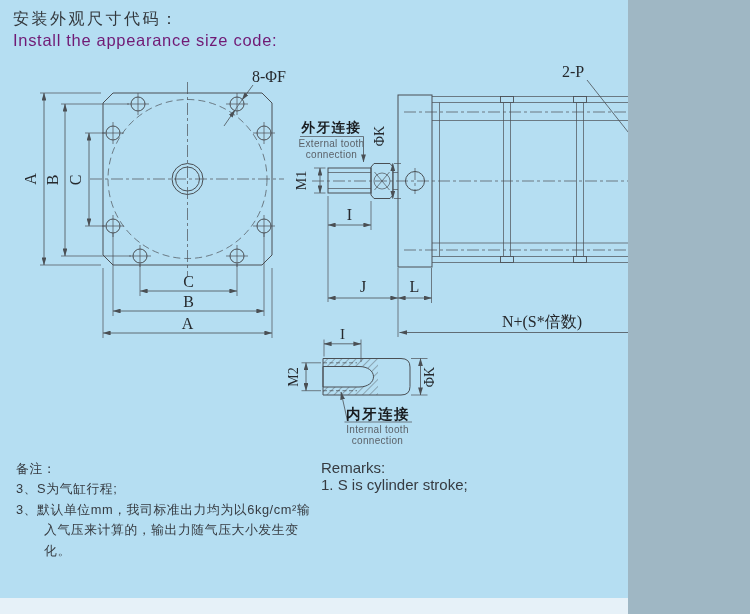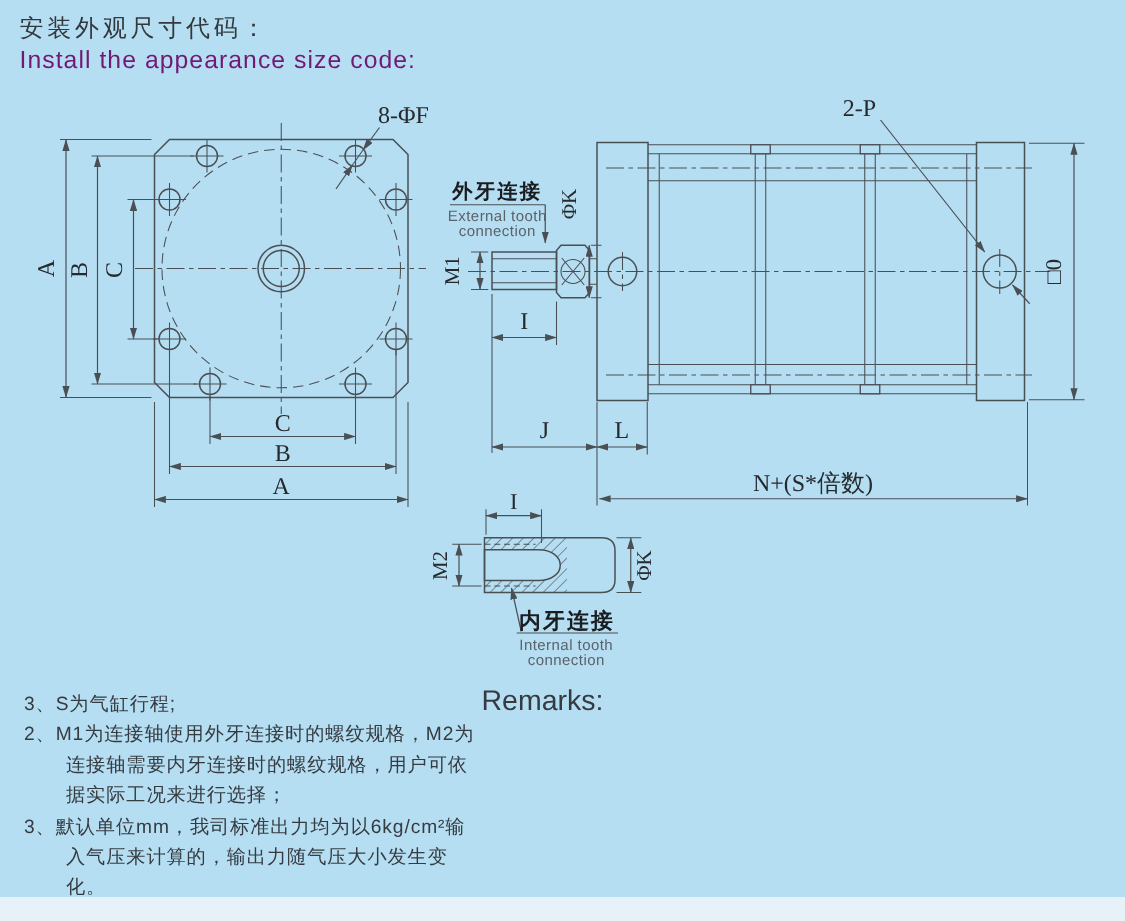--- a/index.html
+++ b/index.html
@@ -1,17 +1,17 @@
 <!DOCTYPE html>
 <html><head>
 <meta charset="utf-8">
 <style>
   html,body { margin:0; padding:0; background:#9fb7c4; }
   .canvas {
-    position:relative; width:750px; height:614px;
+    position:relative; width:628px; height:614px;
     background:#b5def2; overflow:hidden;
     font-family:"Liberation Sans", sans-serif;
   }
   .footer-strip { position:absolute; left:0; top:598px; width:750px; height:16px; background:#e6f1f8; }
   .title-zh {
     position:absolute; left:13px; top:9px; font-size:16px; letter-spacing:2.5px;
     color:#33383d; font-weight:500;
   }
   .title-en {
     position:absolute; left:13px; top:31px; font-size:16.5px; letter-spacing:0.7px;
@@ -39,21 +39,21 @@
   .t-en-sub { font-family:"Liberation Sans", sans-serif; font-size:10px; fill:#5b6269; letter-spacing:0.3px; }
 
   
   .remarks-zh {
     position:absolute; left:16px; top:459px; width:303px;
     font-size:12.8px; line-height:20.4px; color:#363b41; letter-spacing:0.6px;
   }
   .remarks-zh .item { padding-left:28px; text-indent:-28px; }
   .remarks-en {
     position:absolute; left:321px; top:459px; width:424px;
-    font-size:19px; line-height:17.1px; color:#363b41; text-align:justify;
+    font-size:15px; line-height:17.1px; color:#363b41; text-align:justify;
   }
   .remarks-en .item { padding-left:17px; text-indent:-17px; }
   .remarks-en .heading, .remarks-zh .heading { text-align:left; }
 </style>
 </head>
 <body>
 
 <div class="canvas">
 
   <div class="footer-strip"></div>
@@ -211,22 +211,23 @@
 
       <path class="ld" d="M347.5 421 L341 392"></path>
       <text class="t-zh" x="378" y="418.5" text-anchor="middle" style="font-size:14.5px;">内牙连接</text>
       <path class="thin" d="M344.5 422 H412"></path>
       <text class="t-en-sub" x="377.5" y="433" text-anchor="middle">Internal tooth</text>
       <text class="t-en-sub" x="377.5" y="443.5" text-anchor="middle">connection</text>
     </g>
   </svg>
 
   <div class="remarks-zh">
+    <div class="heading">备注：</div>
     <div class="item">3、S为气缸行程;</div>
-    <div class="item">2、M1为连接轴使用外牙连接时的螺纹规格，M2为连接轴需要内牙连接时的螺纹规格，用户可依据实际工况来进行选择；</div>
     <div class="item">3、默认单位mm，我司标准出力均为以6kg/cm²输入气压来计算的，输出力随气压大小发生变化。</div>
   </div>
 
   <div class="remarks-en">
     <div class="heading">Remarks:</div>
+    <div class="item">1. S is cylinder stroke;</div>
   </div>
 
 </div>
 
 </body></html>

